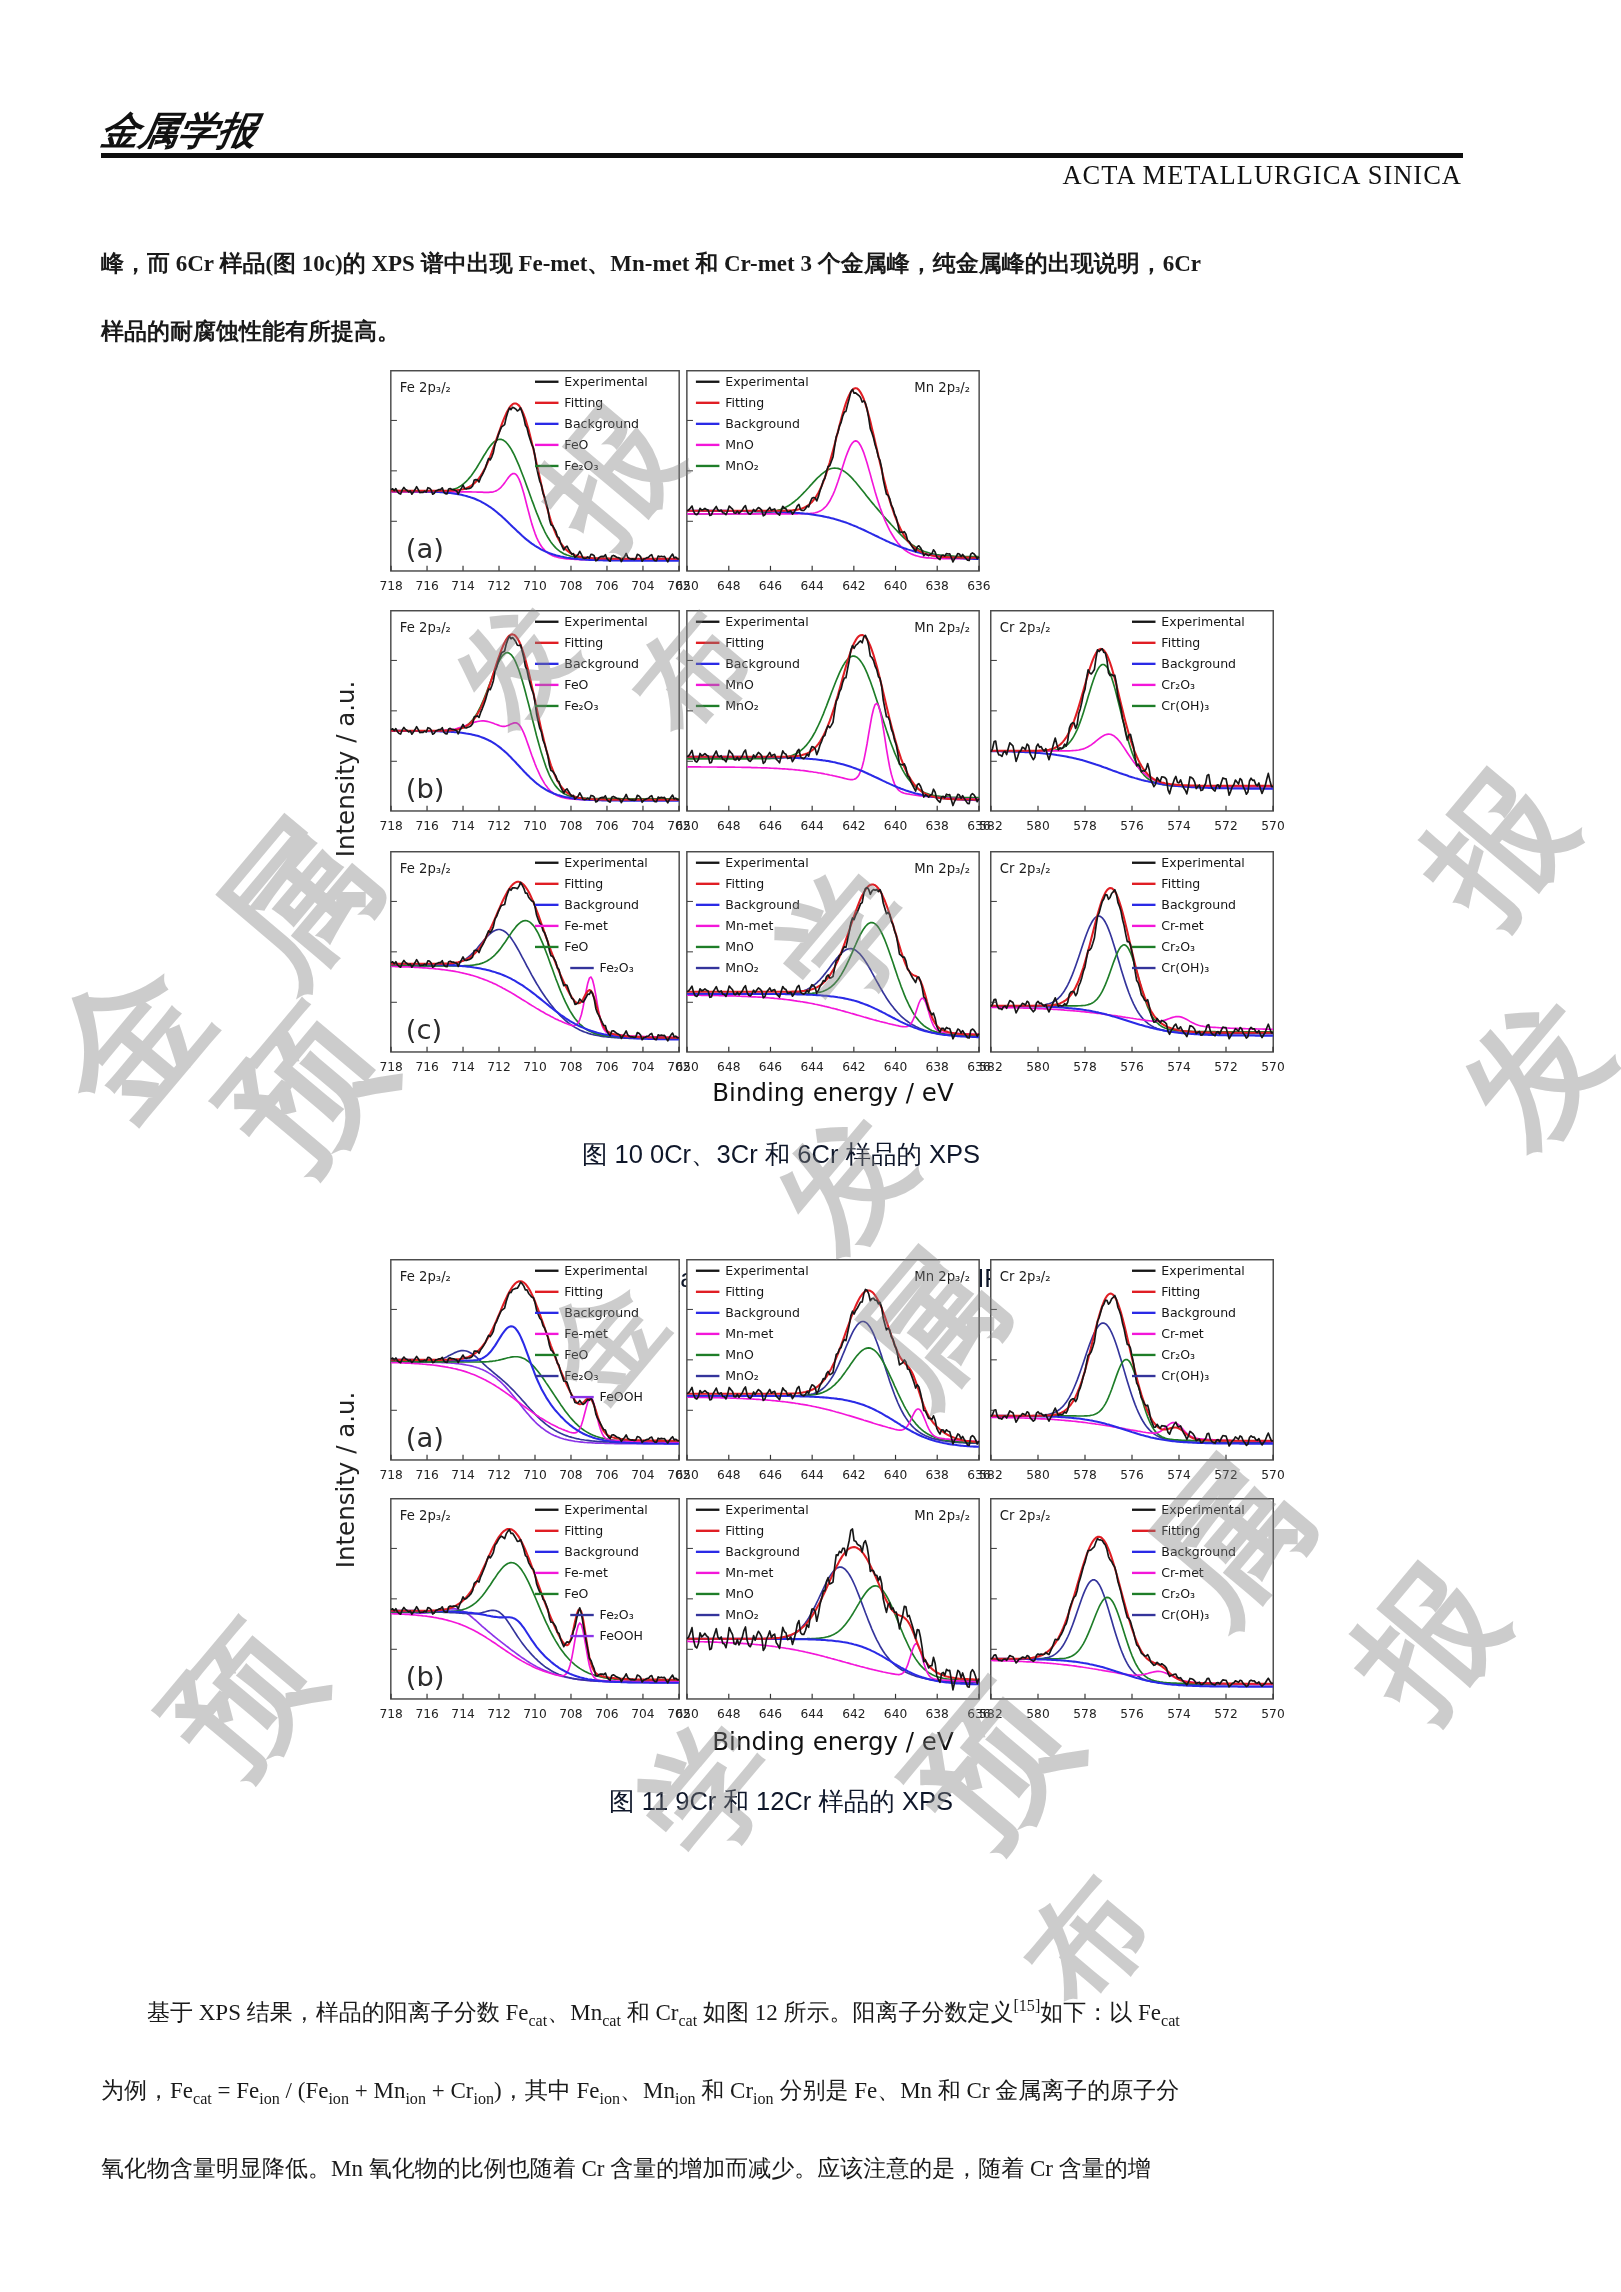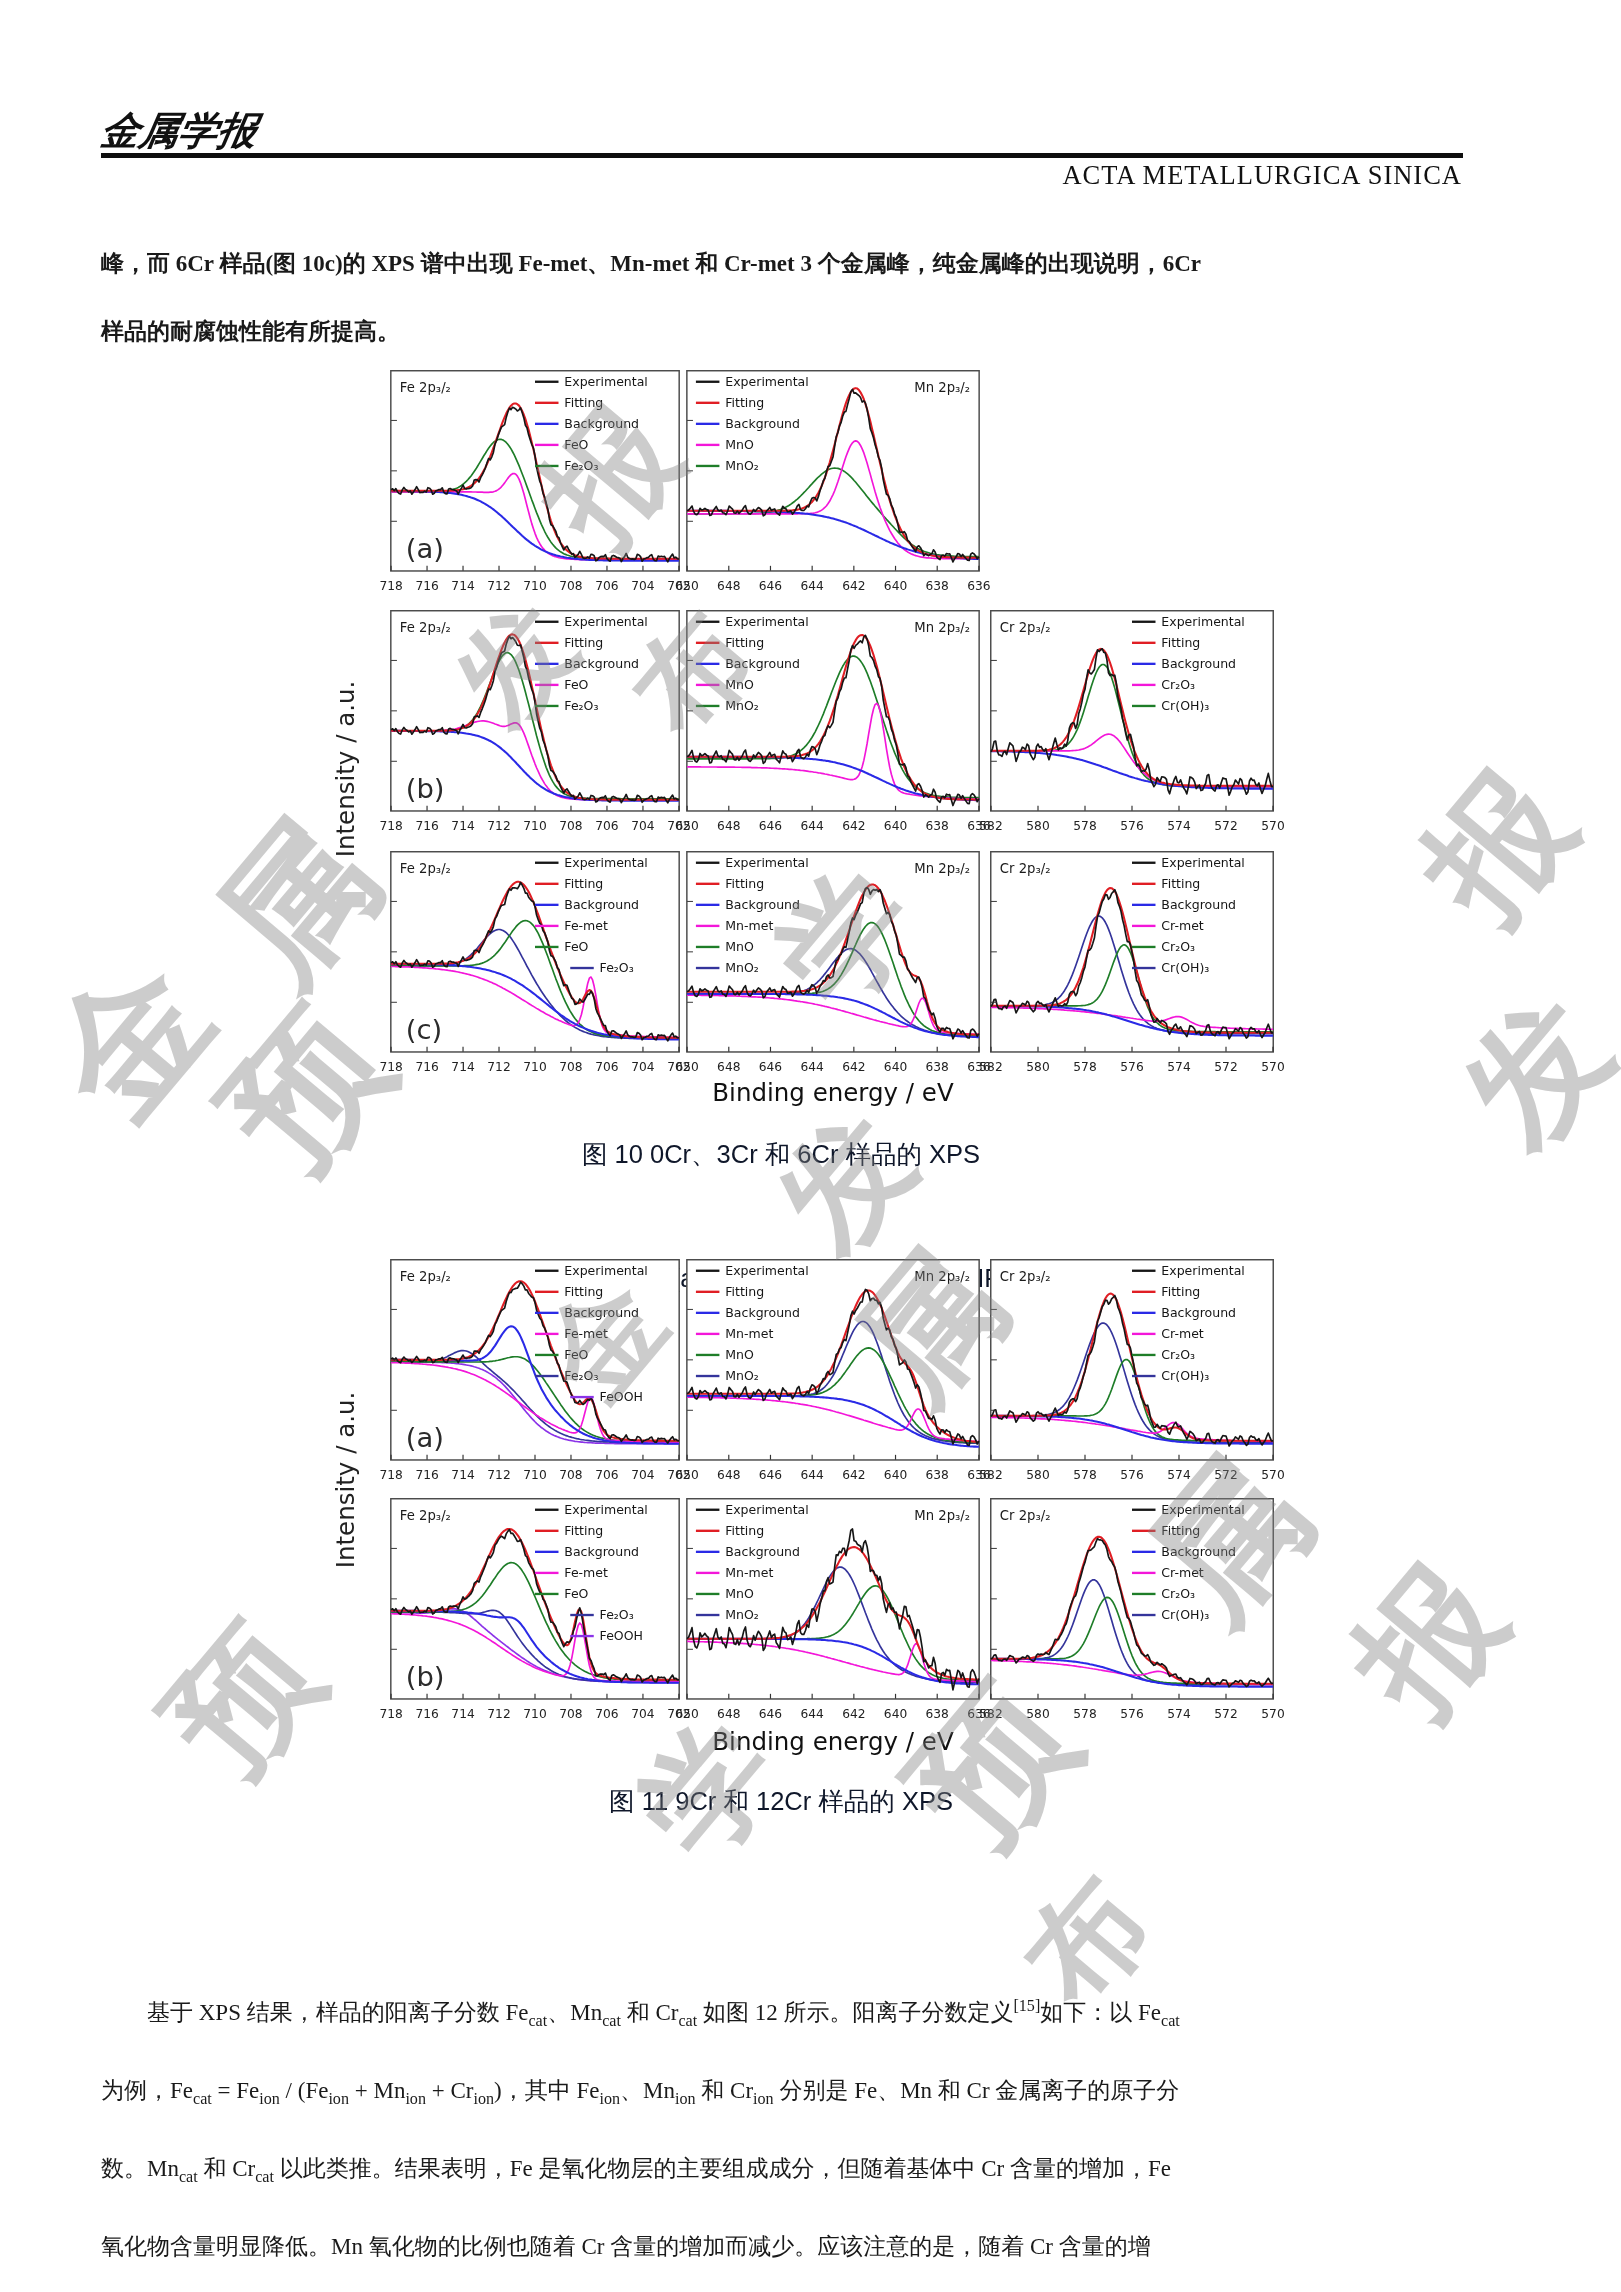--- a/index.html
+++ b/index.html
@@ -626,21 +626,20 @@
         <line x1="145" y1="119.5" x2="169" y2="119.5" stroke="#34349b" stroke-width="2.4"></line>
         <text x="175" y="123.5" font-size="12.8" fill="#161616">Cr(OH)₃</text>
       </svg>
     </div>
   <div class="xlabel" style="top:1727px">Binding energy / eV</div>
   <div class="cap" style="top:1784px">图 11 9Cr 和 12Cr 样品的 XPS</div>
 
   <div class="para" id="para-bottom">
       <div class="line"><span>基于 XPS 结果，样品的阳离子分数 Fe</span><sub>cat</sub><span>、Mn</span><sub>cat</sub><span> 和 Cr</span><sub>cat</sub><span> 如图 12 所示。阳离子分数定义</span><sup>[15]</sup><span>如下：以 Fe</span><sub>cat</sub></div>
       <div class="line"><span>为例，Fe</span><sub>cat</sub><span> = Fe</span><sub>ion</sub><span> / (Fe</span><sub>ion</sub><span> + Mn</span><sub>ion</sub><span> + Cr</span><sub>ion</sub><span>)，其中 Fe</span><sub>ion</sub><span>、Mn</span><sub>ion</sub><span> 和 Cr</span><sub>ion</sub><span> 分别是 Fe、Mn 和 Cr 金属离子的原子分</span></div>
-      <div class="line"><span>数。Mn</span><sub>cat</sub><span> 和 Cr</span><sub>cat</sub><span> 以此类推。结果表明，Fe 是氧化物层的主要组成成分，但随着基体中 Cr 含量的增加，Fe</span></div>
       <div class="line"><span>氧化物含量明显降低。Mn 氧化物的比例也随着 Cr 含量的增加而减少。应该注意的是，随着 Cr 含量的增</span></div>
     </div>
 
   <div id="watermarks">
       <span class="wm" style="left: 549px; top: 392px; font-size: 127px; transform: rotate(-50deg);">报</span>
       <span class="wm" style="left: 461px; top: 588px; font-size: 113px; transform: rotate(-50deg);">发</span>
       <span class="wm" style="left: 637px; top: 598px; font-size: 113px; transform: rotate(-50deg);">布</span>
       <span class="wm" style="left: 225px; top: 804px; font-size: 147px; transform: rotate(-50deg);">属</span>
       <span class="wm" style="left: 59px; top: 941px; font-size: 147px; transform: rotate(-50deg);">金</span>
       <span class="wm" style="left: 784px; top: 853px; font-size: 127px; transform: rotate(-50deg);">学</span>

